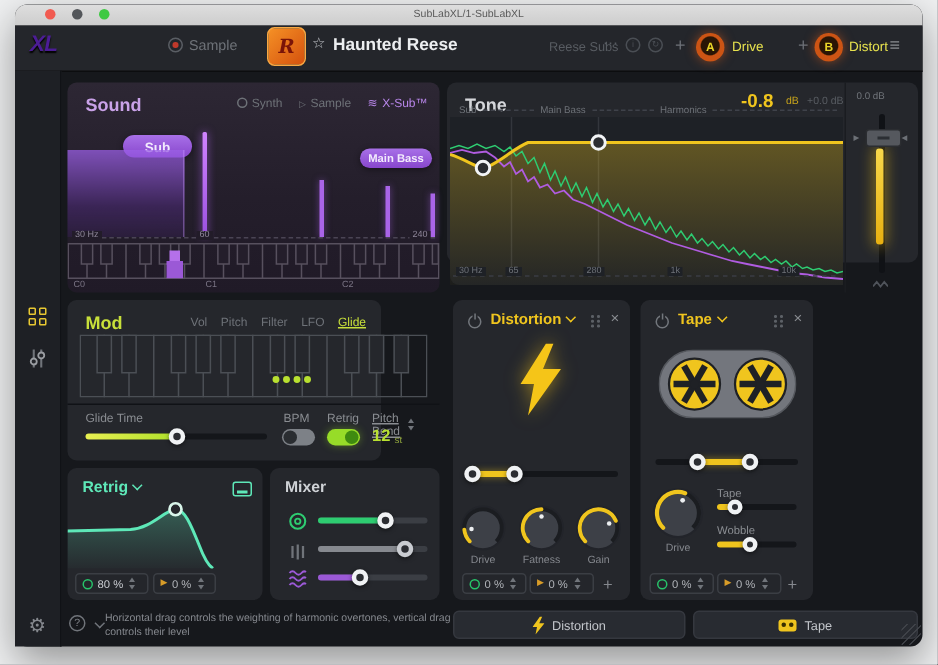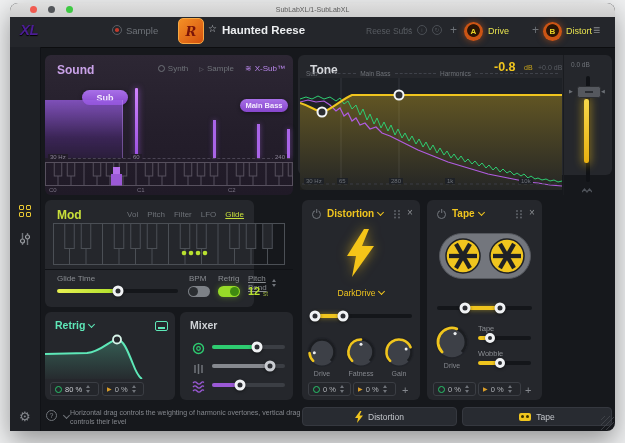--- a/index.html
+++ b/index.html
@@ -298,21 +298,20 @@
   <div class="a panel" style="left:302px;top:200px;width:118px;height:200px;">
     <div class="a pwr" style="left:10px;top:10px;"></div>
     <div class="a" style="left:25px;top:8px;font-size:10px;font-weight:bold;color:#f0c51e;"><span>Distortion</span><span class="chv"></span></div>
     <div class="a drg" style="left:92px;top:10px;width:8px;height:9px;"></div>
     <div class="a closex" style="left:105px;top:8px;">×</div>
     <div class="a" style="left:42px;top:29px;filter:drop-shadow(0 0 6px rgba(245,197,24,.55));">
       <svg width="34" height="48" viewBox="0 0 34 48">
           <polygon points="20,0 3,27 12,27 8,48 30,17 18,17 25,0" fill="#f5c518"></polygon>
         </svg>
     </div>
-    <div class="a" style="left:0;top:88px;width:118px;text-align:center;font-size:8.5px;color:#f0c51e;"><span>DarkDrive</span><span class="chv"></span></div>
     <div class="a trk" style="left:8px;top:114px;width:102px;height:3.5px;"></div>
     <div class="a fil" style="left:13px;top:114px;width:28px;height:3.5px;background:#f0c51e;box-shadow:0 0 5px rgba(240,197,30,.5);"></div>
     <div class="a dot-h" style="left:13px;top:116px;"></div>
     <div class="a dot-h" style="left:41px;top:116px;"></div>
 
     <div class="a" style="left:2px;top:134px;">
       <svg width="36" height="36" viewBox="-18 -18 36 36">
           <circle r="14.2" fill="#3d4047" stroke="#22242a" stroke-width="1.5"></circle>
           <path d="M-8.84,8.84 A12.5,12.5 0 1 1 8.84,8.84" fill="none" stroke="#1b1d21" stroke-width="2.6"></path>
           <path d="M-8.84,8.84 A12.5,12.5 0 0 1 -12.45,1.09" fill="none" stroke="#f0c51e" stroke-width="2.6" stroke-linecap="round"></path>

